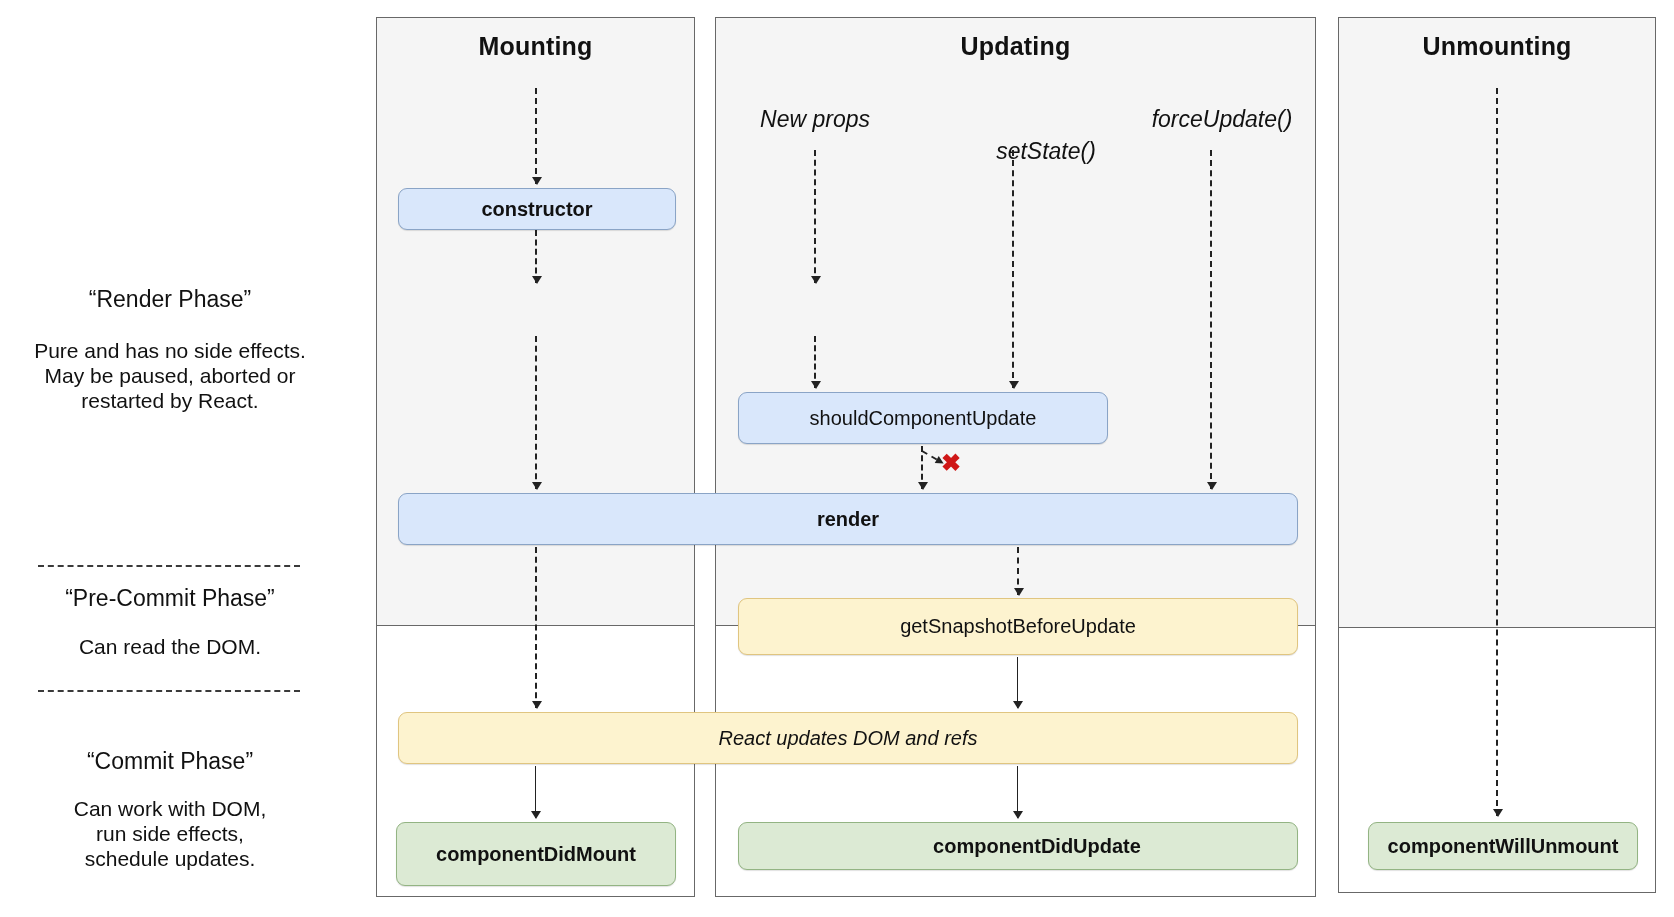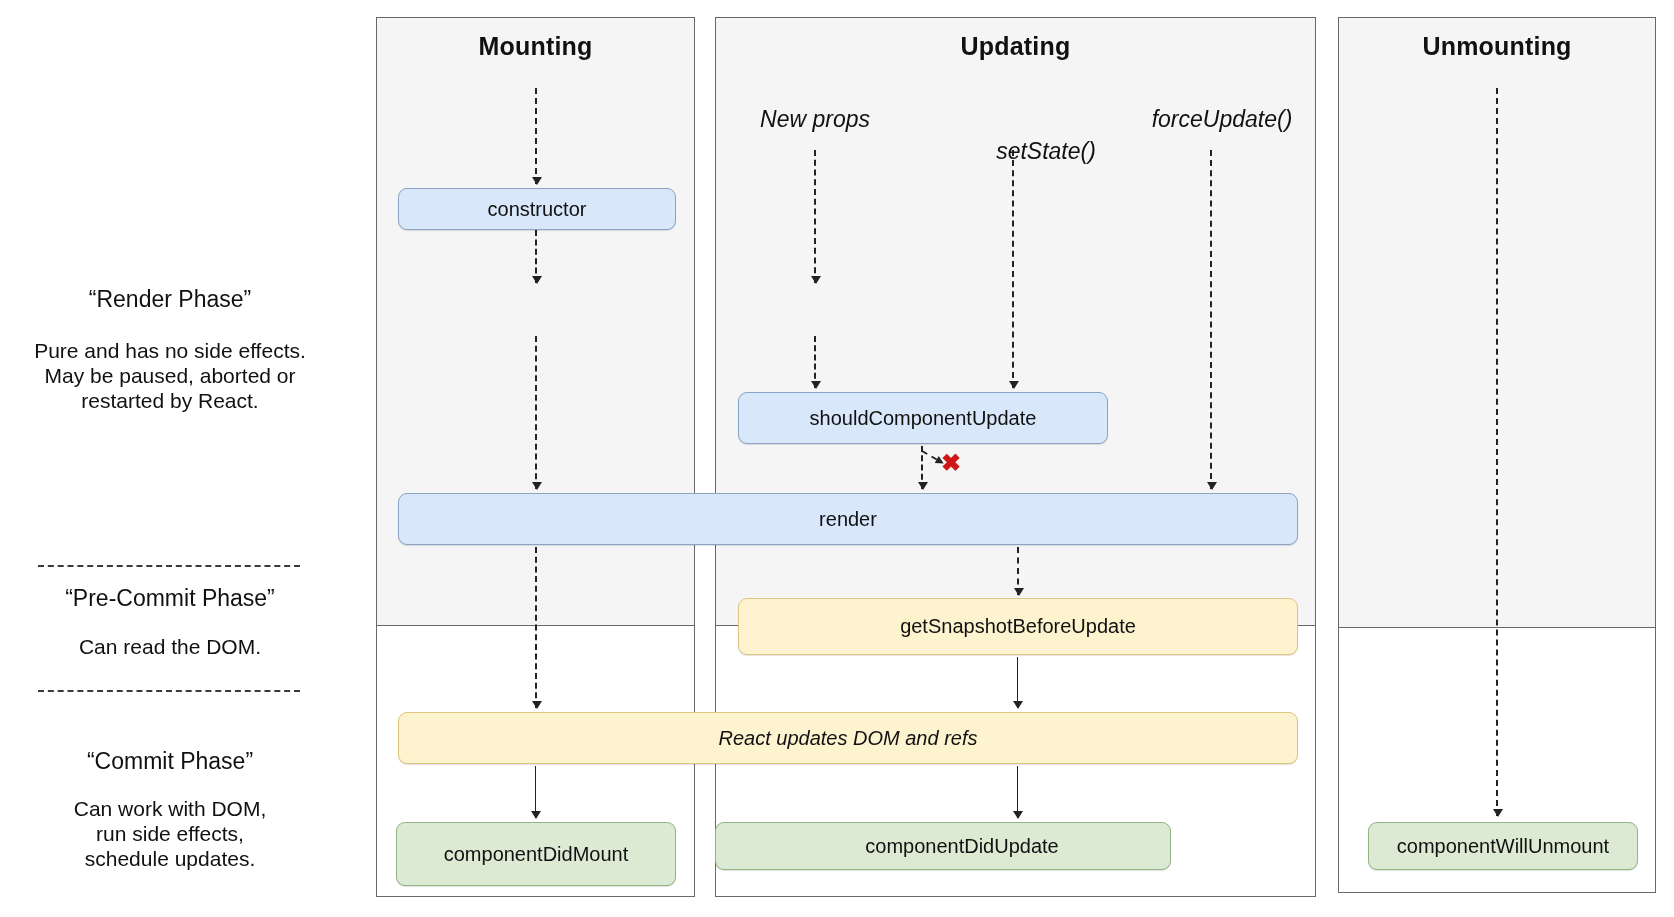--- a/index.html
+++ b/index.html
@@ -29,21 +29,21 @@
     position:absolute; box-sizing:border-box;
     border-radius:9px; border:1px solid;
     display:flex; align-items:center; justify-content:center;
     font-size:20px; white-space:nowrap;
     box-shadow:0 1px 1px rgba(0,0,0,0.12);
     z-index:5;
   }
   .node.blue   { background:#d9e7fb; border-color:#8aa4c6; }
   .node.yellow { background:#fdf3cf; border-color:#e0c580; }
   .node.green  { background:#dcead4; border-color:#93b483; }
-  .node.bold   { font-weight:normal; }
+  .node.bold   { font-weight:bold; }
   .node.italic { font-style:italic; }
 
   
   .varrow {
     position:absolute; width:0;
     border-left:2px dashed #222;
     z-index:3;
   }
   .varrow.solid { border-left:1.5px solid #222; }
   .varrow::after {
@@ -136,16 +136,16 @@
   <div class="varrow solid" style="left:1017px; top:766px; height:52px;"></div>
 
   <div class="varrow" style="left:1496px; top:88px; height:728px;"></div>
 
   <div class="node blue bold" style="left:398px; top:188px; width:278px; height:42px;">constructor</div>
   <div class="node blue" style="left:738px; top:392px; width:370px; height:52px;">shouldComponentUpdate</div>
   <div class="node blue bold" style="left:398px; top:493px; width:900px; height:52px;">render</div>
   <div class="node yellow" style="left:738px; top:598px; width:560px; height:57px;">getSnapshotBeforeUpdate</div>
   <div class="node yellow italic" style="left:398px; top:712px; width:900px; height:52px;">React updates DOM and refs</div>
   <div class="node green bold" style="left:396px; top:822px; width:280px; height:64px;">componentDidMount</div>
-  <div class="node green bold" style="left:715px; top:822px; width:456px; height:48px;padding-left:38px;">componentDidUpdate</div>
+  <div class="node green bold" style="left:738px; top:822px; width:560px; height:48px;padding-left:38px;">componentDidUpdate</div>
   <div class="node green bold" style="left:1368px; top:822px; width:270px; height:48px;">componentWillUnmount</div>
 
 </div>
 
 </body></html>

